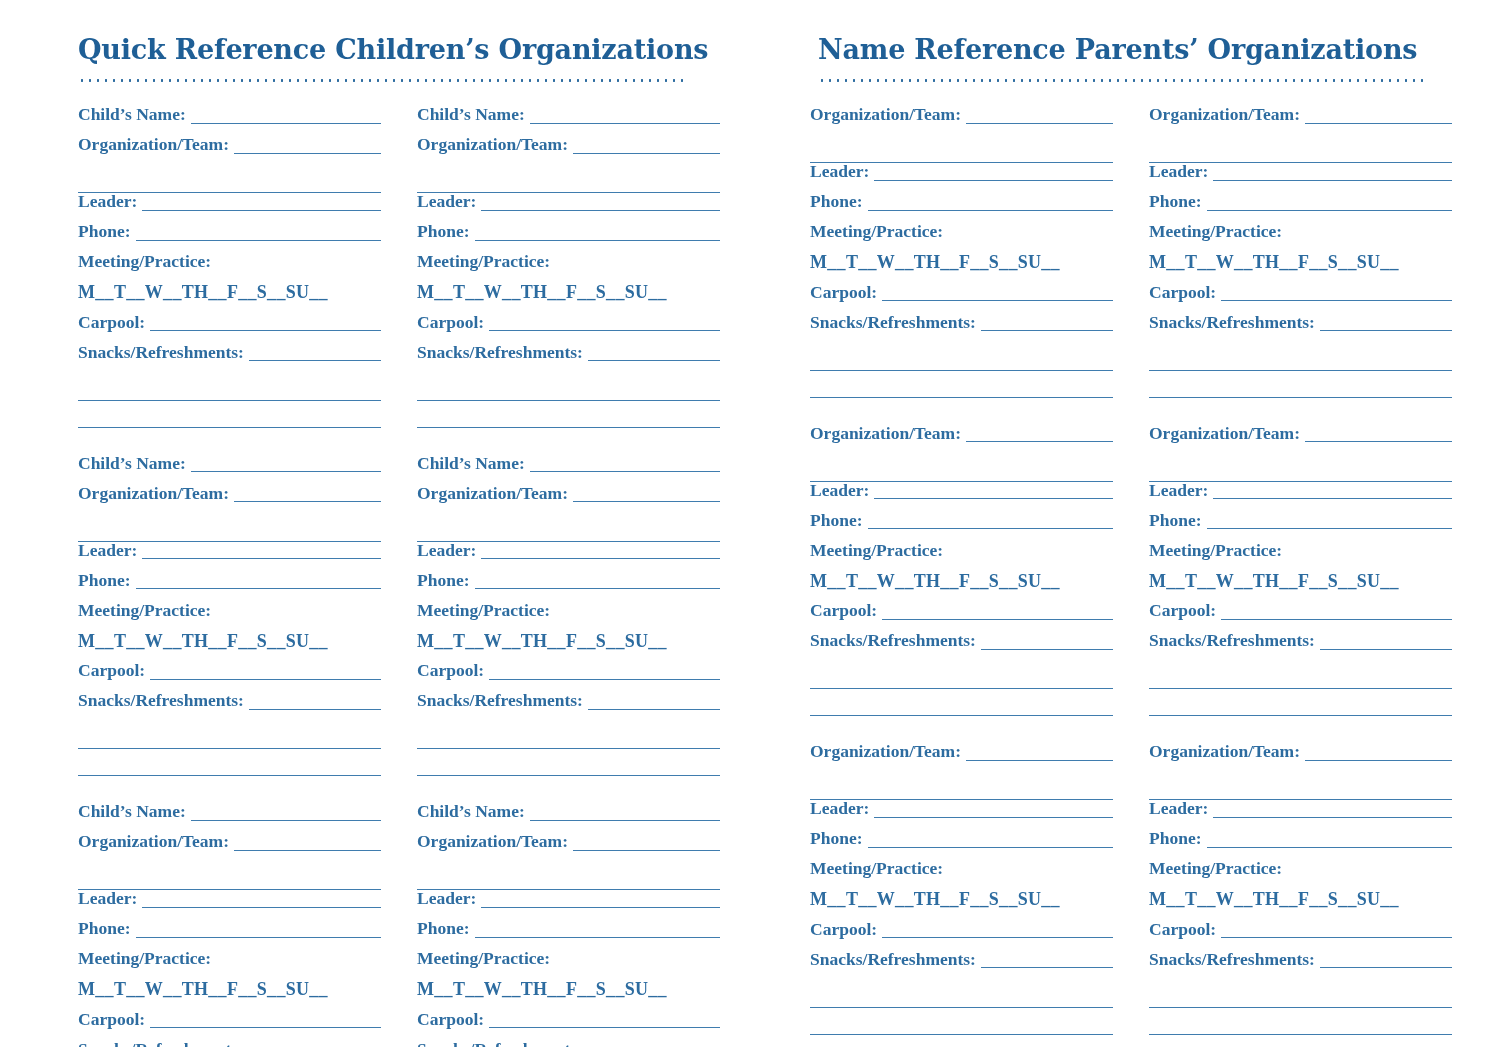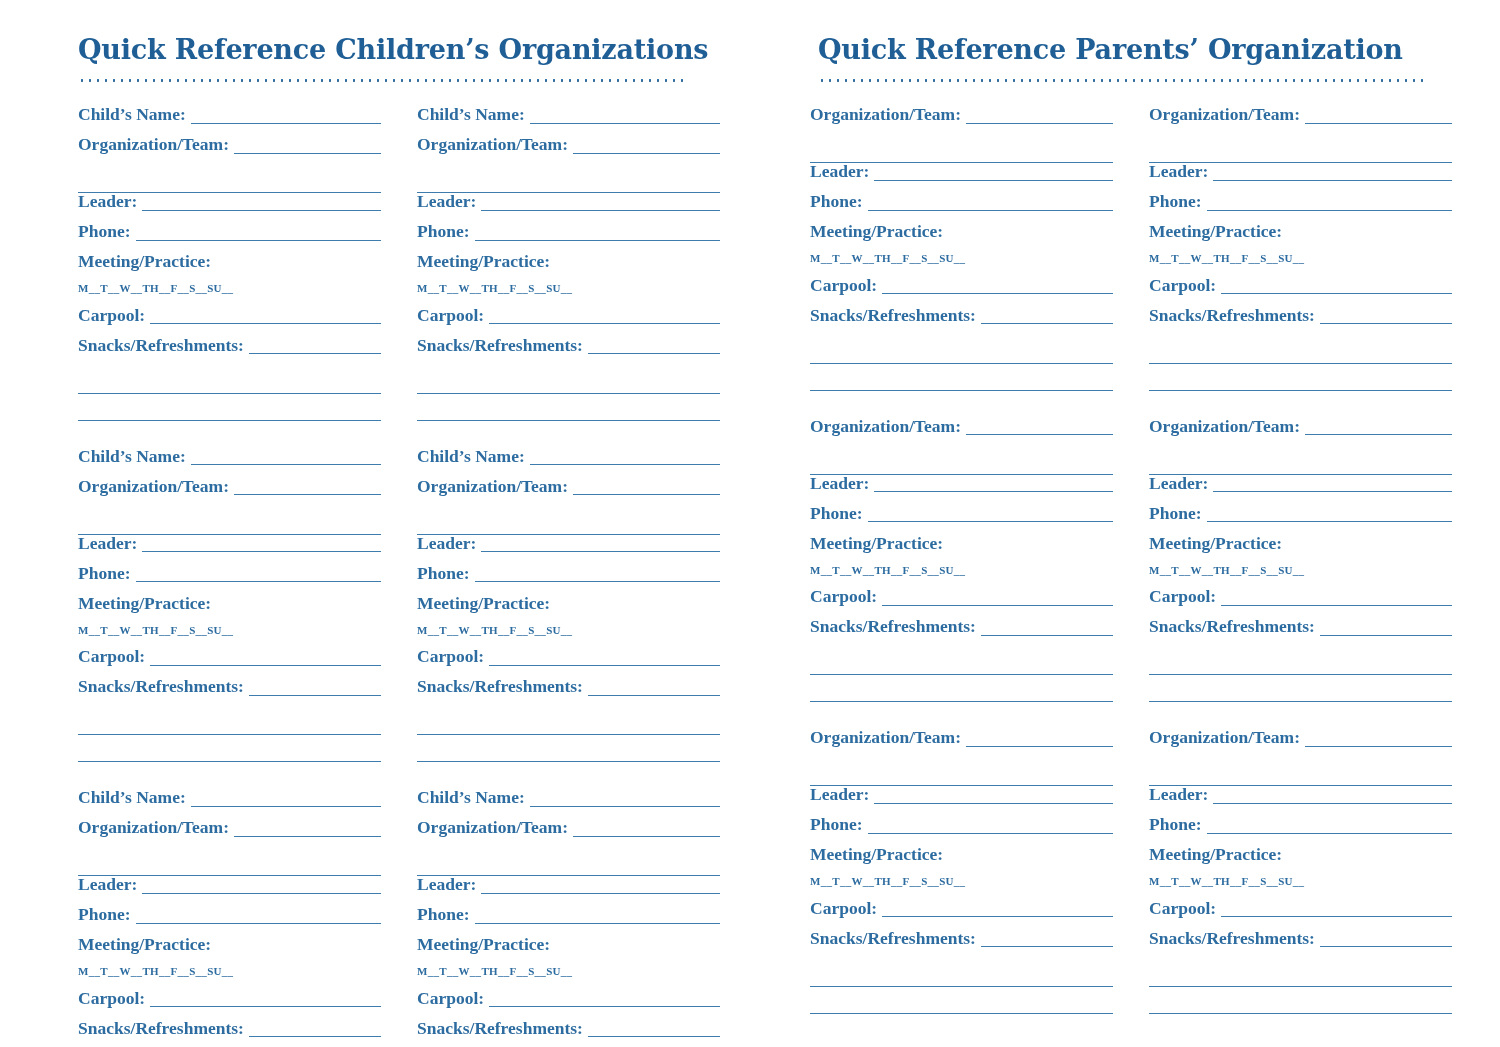--- a/index.html
+++ b/index.html
@@ -74,21 +74,21 @@
   }
   .fld .lbl { flex: 0 0 auto; padding-right: 5px; }
   .fld .line {
     flex: 1 1 auto;
     border-bottom: 1px solid #3f7cae;
     height: 14px;
     min-width: 10px;
   }
 
   .days {
-    font-size: 11px;
+    font-size: 18px;
     line-height: 1;
     margin-bottom: 12.5px;
     letter-spacing: 0.3px;
     white-space: nowrap;
   }
 
   .blank {
     border-bottom: 1px solid #3f7cae;
     height: 26px;
   }
@@ -303,21 +303,21 @@
             <div class="fld">
               <span class="lbl">Snacks/Refreshments:</span>
               <span class="line"></span>
             </div>
           </div>
         </div>
     </div>
   </div>
 
   <div class="half right">
-    <h1 class="section-title">Quick Reference Parents’ Organization</h1>
+    <h1 class="section-title">Name Reference Parents’ Organizations</h1>
     <div class="dotted-rule"></div>
     <div class="cols">
       <div class="col">
           <div class="card">
             <div class="fld">
               <span class="lbl">Organization/Team:</span>
               <span class="line"></span>
             </div>
             <div class="blank"></div>
             <div class="fld">

